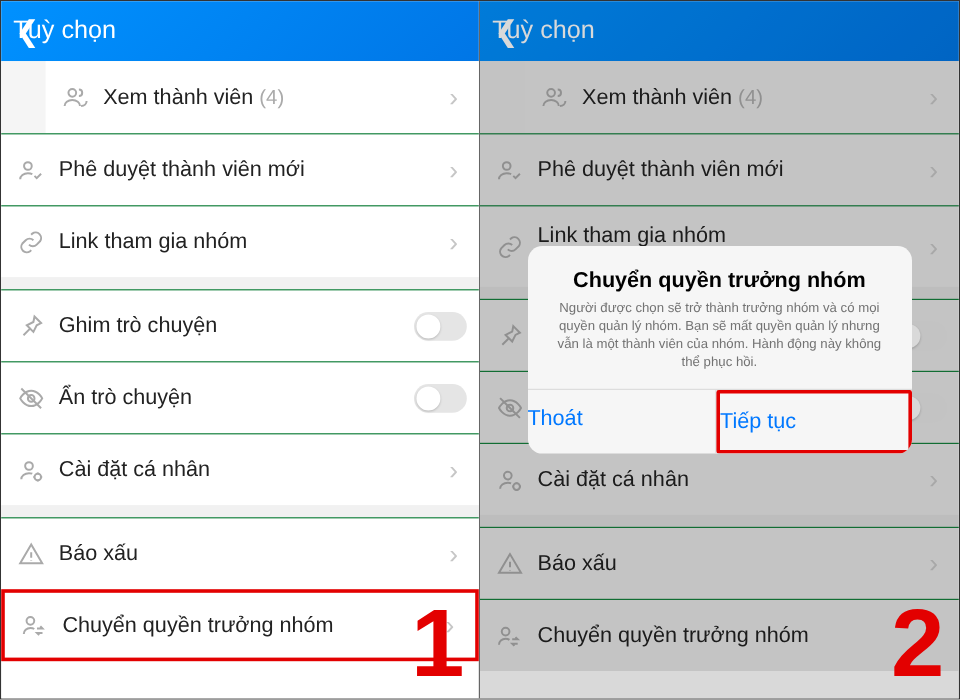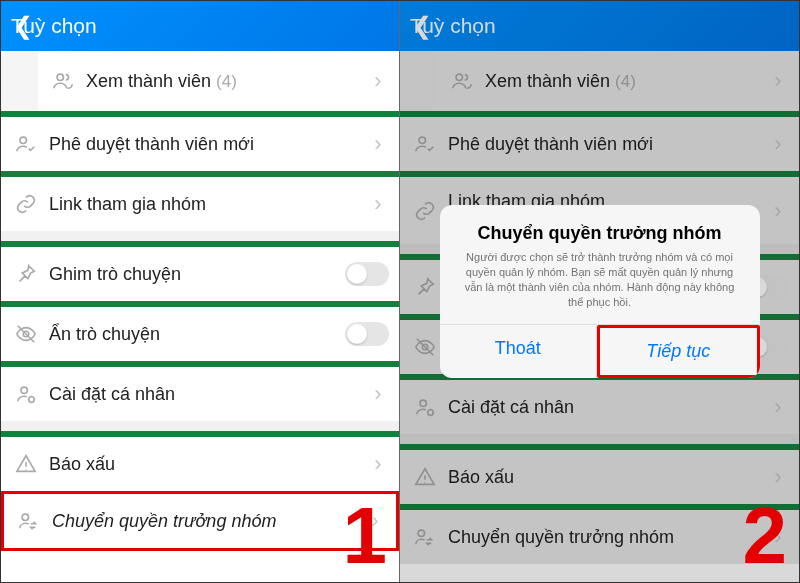--- a/index.html
+++ b/index.html
@@ -6,41 +6,41 @@
     body { background: #ccc; width: 800px; height: 583px; overflow: hidden; }
     .container { display: flex; width: 800px; height: 583px; border: 1px solid #333; }
     .pane { width: 400px; height: 100%; background: #fff; position: relative; border-right: 1px solid #666; }
     .pane:last-child { border-right: none; }
     .pane.dimmed-bg .body { background: #e5e5e5; }
     .pane.dimmed-bg .row { background: #e7e7e7; }
     .header { background: linear-gradient(135deg, #0091ff, #0076e6); color: #fff; height: 50px; display: flex; align-items: center; padding: 0 12px; }
     .back-icon { font-size: 24px; color: #fff; }
     .title { flex: 1; text-align: left; font-size: 21px; font-weight: 400; margin-left: -22px; }
     .body { background: #f5f5f5; }
-    .row { display: flex; align-items: center; background: #fff; padding: 14px 10px 14px 14px; border-top: 6px solid #15803d; min-height: 60px; }
+    .row { display: flex; align-items: center; background: #fff; padding: 14px 10px 14px 14px; border-top: 1px solid #15803d; min-height: 60px; }
     .row:first-child { border-top: none; margin-left: 37px; }
     .gap { height: 10px; background: #f1f1f1; }
     .pane.dimmed-bg .gap { background: #dedede; }
     .icon { width: 34px; color: #aaa; display: flex; align-items: center; font-size: 19px; }
     .icon svg { width: 22px; height: 22px; }
     .label { flex: 1; font-size: 18px; color: #222; }
     .label .sub { display: block; font-size: 14px; color: #999; margin-top: 2px; }
     .count { color: #aaa; font-size: 17px; }
     .chevron { color: #c6c6c6; font-size: 22px; width: 22px; text-align: center; }
     .toggle { width: 44px; height: 24px; background: #e5e5e5; border-radius: 12px; position: relative; }
     .toggle::after { content: ""; width: 20px; height: 20px; background: #fff; border-radius: 50%; position: absolute; top: 2px; left: 2px; box-shadow: 0 1px 2px rgba(0,0,0,0.2); }
-    .red-box { border: 3px solid #e30000; font-style: italic; }
+    .red-box { border: 3px solid #e30000; }
     .big-num { position: absolute; bottom: 6px; right: 12px; color: #e30000; font-size: 80px; font-weight: 900; line-height: 1; }
     .overlay { position: absolute; top: 0; left: 0; width: 100%; height: 100%; background: rgba(0,0,0,0.15); display: flex; align-items: center; justify-content: center; }
     .dialog { width: 320px; background: #f6f6f6; border-radius: 12px; overflow: hidden; }
     .dlg-body { padding: 18px 16px 14px; text-align: center; }
     .dlg-title { font-size: 18px; font-weight: 600; margin-bottom: 6px; }
     .dlg-msg { font-size: 11px; color: #737373; line-height: 1.35; }
     .dlg-btns { display: flex; border-top: 1px solid #ddd; }
-    .dlg-btn { flex: 1; padding: 13px 0; text-align: center; font-size: 18px; color: #0078ff; font-weight: 500; }
+    .dlg-btn { flex: 1; padding: 13px 0; text-align: left; font-size: 18px; color: #0078ff; font-weight: 500; }
     .dlg-btn:first-child { border-right: 1px solid #ddd; }
     .dlg-btn.red-box { border: 3px solid #e30000; border-radius: 2px; }
   </style>
 </head>
 <body>
 
 <div class="container">
 
   <div class="pane">
     <div class="header">

